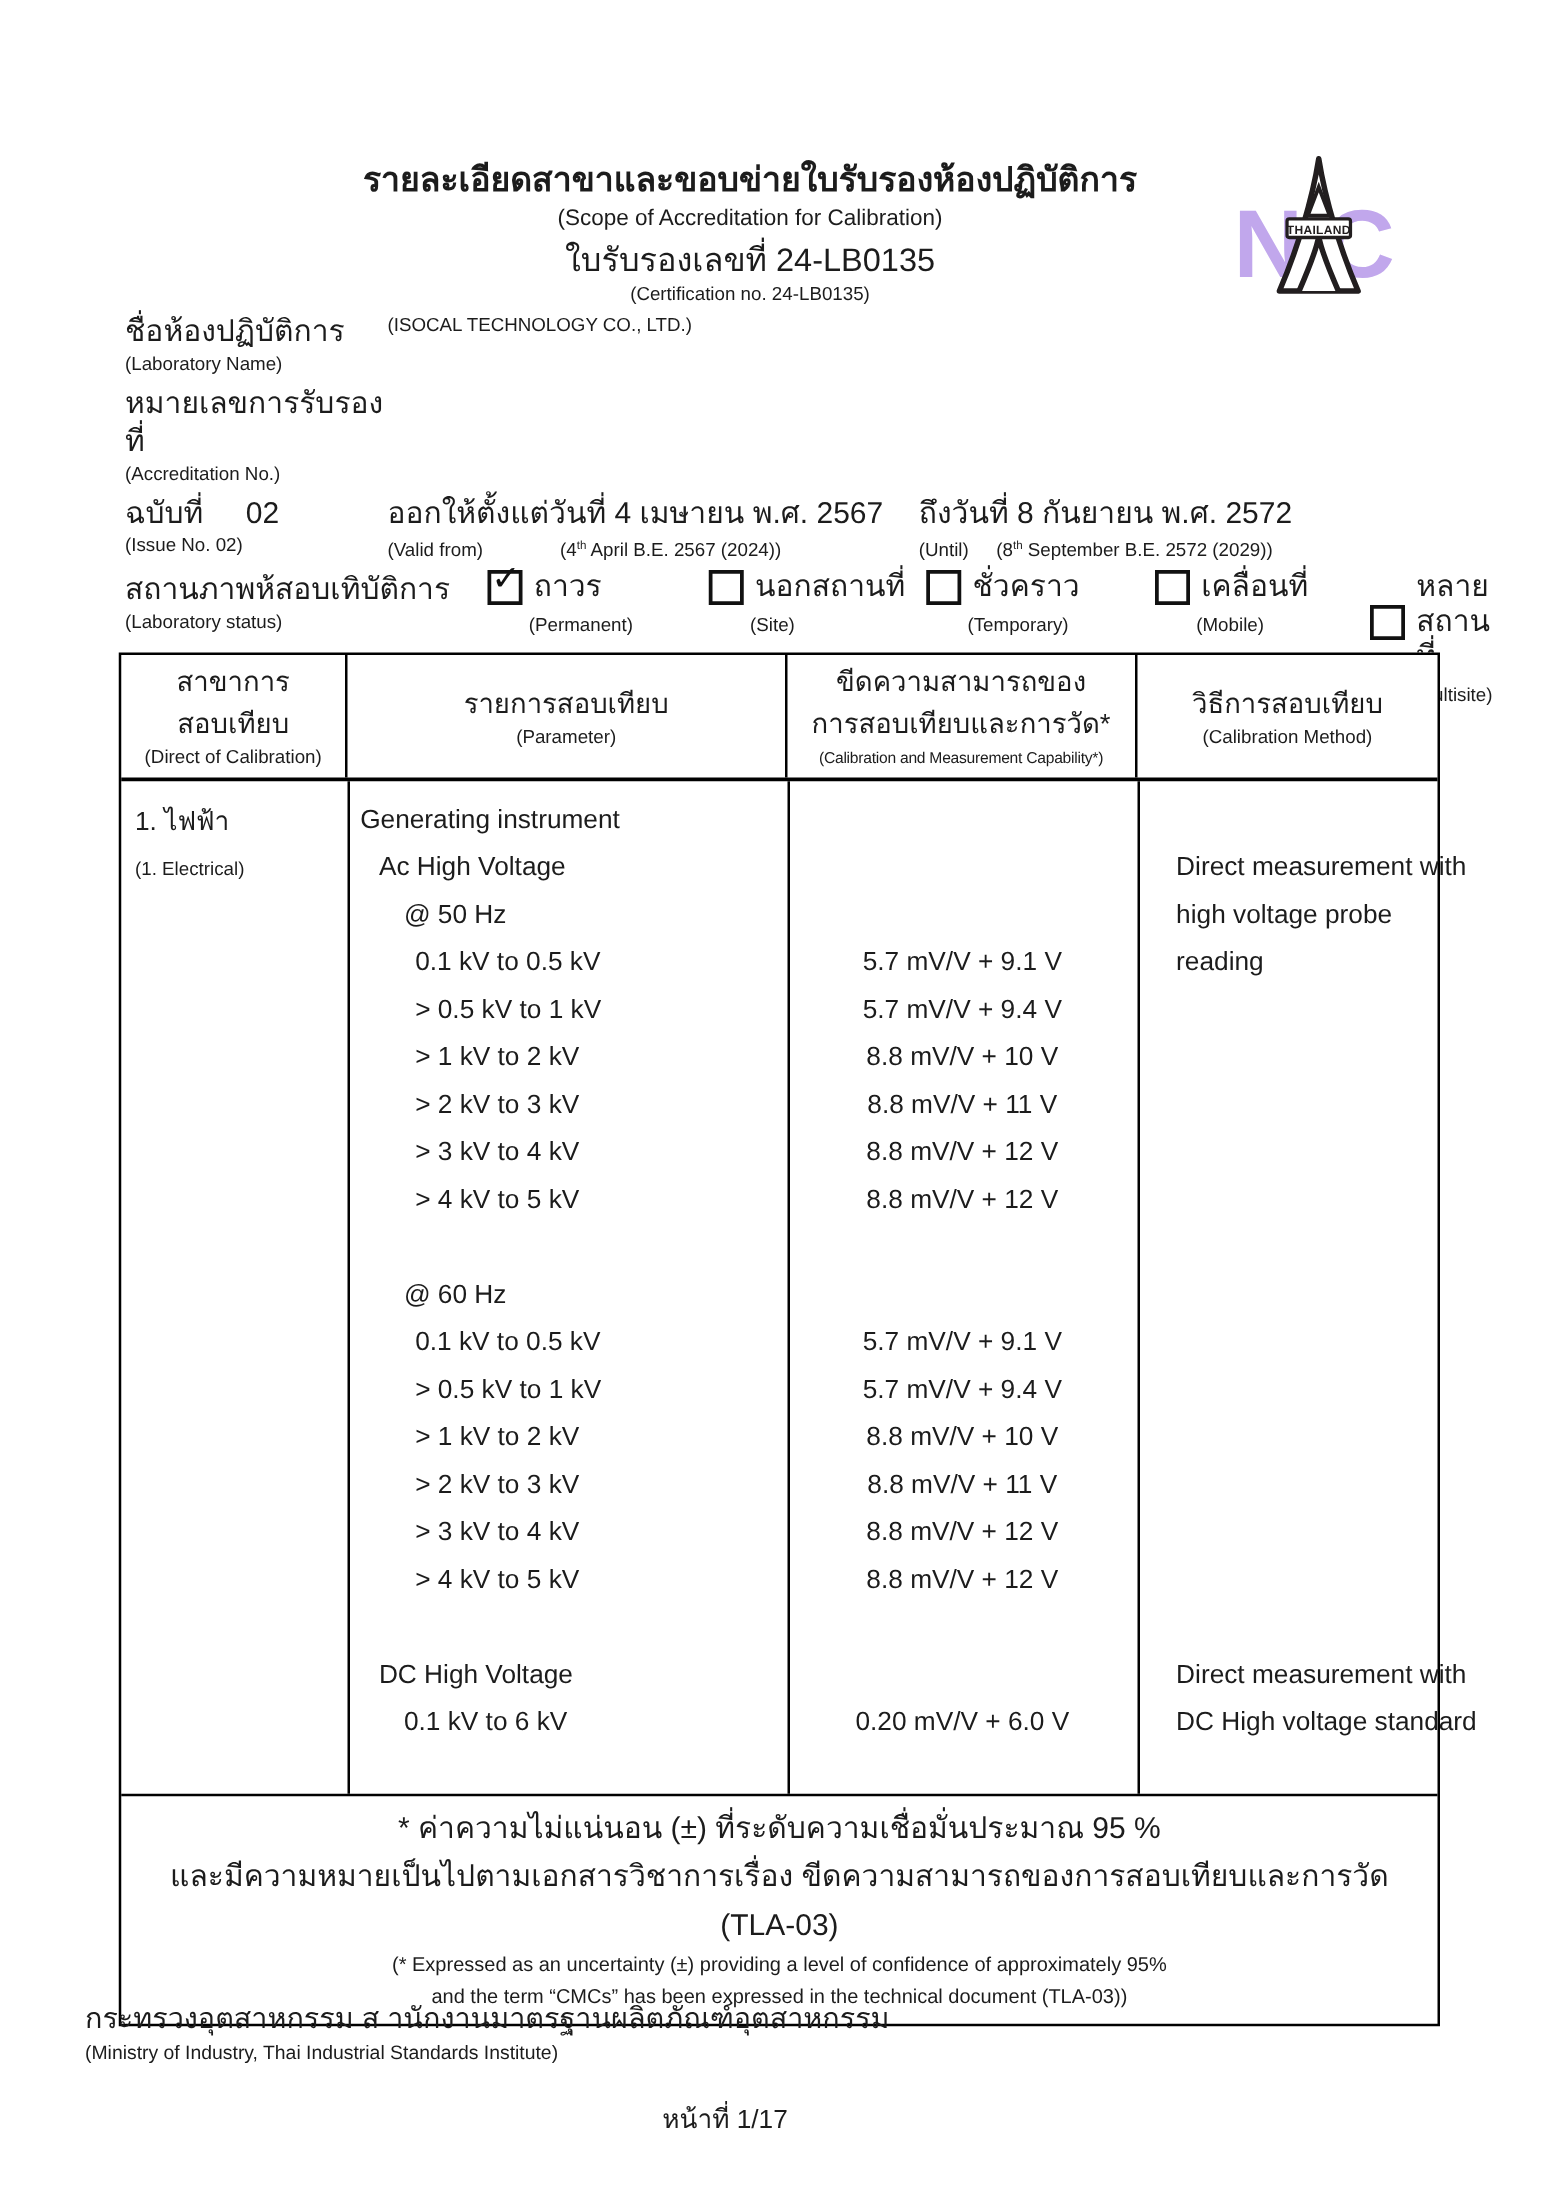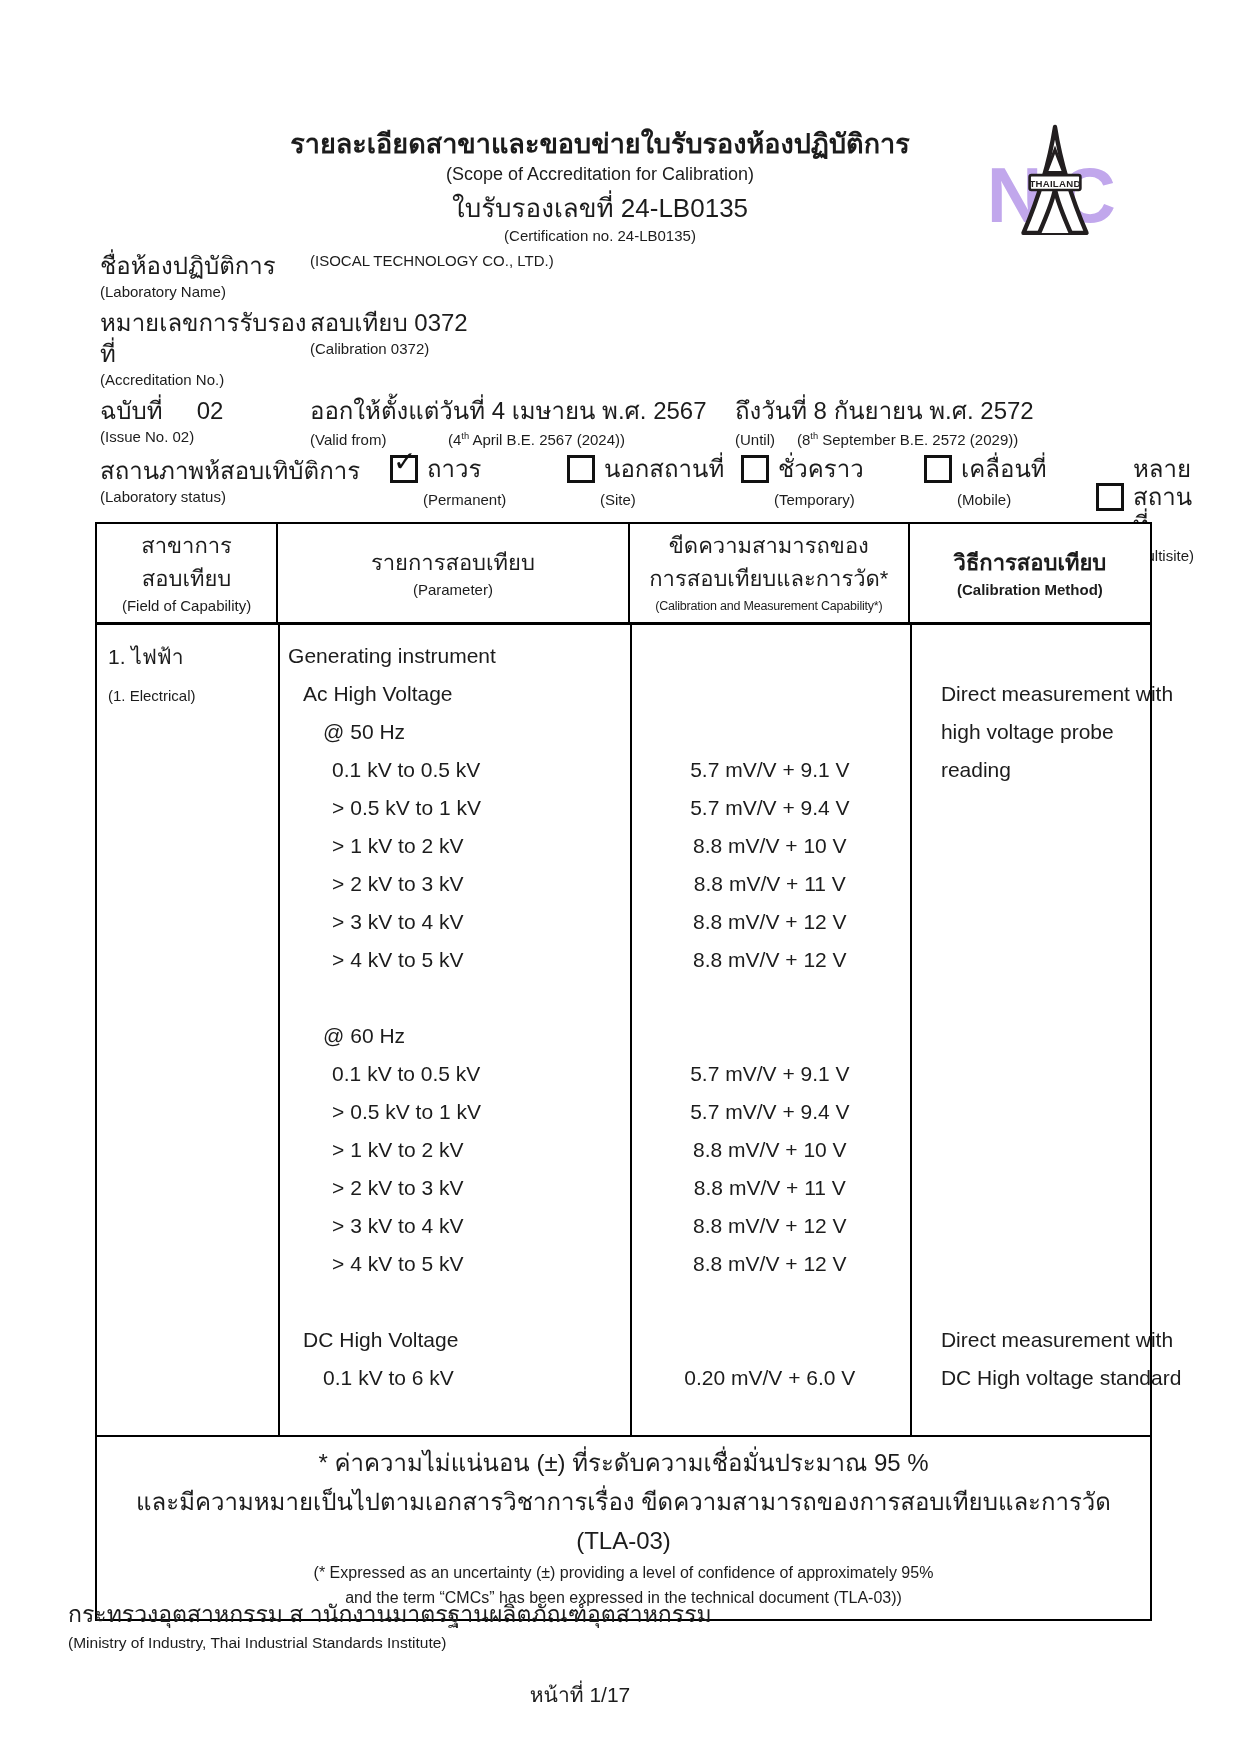--- a/index.html
+++ b/index.html
@@ -44,21 +44,21 @@
   .cbox .mark{position:absolute;left:0px;top:-10px;font-size:28px;font-weight:bold;color:#111;
     font-family:"DejaVu Sans",sans-serif;line-height:28px;}
   .status-opt .th{font-size:24px;line-height:28px;}
   .status-opt .en{font-size:15px;line-height:21px;margin-left:33px;margin-top:6px;}
 
   
   .scope-table{position:absolute;top:522px;left:95px;width:1053px;border:2.5px solid #000;background:#fff;}
   .thead{display:grid;grid-template-columns:17.2% 33.4% 26.6% 22.8%;border-bottom:3px solid #000;}
   .hcell{border-right:2px solid #000;display:flex;flex-direction:column;justify-content:center;
     align-items:center;text-align:center;min-height:98px;padding:4px 2px;box-sizing:border-box;}
-  .hcell:last-child{border-right:none;font-weight:bold;}
+  .hcell:last-child{border-right:none;}
   .hcell .th{font-size:22px;line-height:33px;}
   .hcell .en{font-size:15px;line-height:22px;}
   .hcell.cmc .en{font-size:12.5px;letter-spacing:-0.2px;white-space:nowrap;}
 
   .tbody{position:relative;height:810px;padding-top:12px;box-sizing:border-box;}
   .vline{position:absolute;top:0;bottom:0;width:2px;background:#000;}
   .vline.v1{left:17.2%;} .vline.v2{left:50.6%;} .vline.v3{left:77.2%;}
   .trow{display:grid;grid-template-columns:17.2% 33.4% 26.6% 22.8%;height:38px;align-items:center;}
   .cell{font-size:21px;white-space:nowrap;overflow:visible;}
   .cell.field{padding-left:11px;}
@@ -111,24 +111,20 @@
       <div class="val">
         <span class="en">(ISOCAL TECHNOLOGY CO., LTD.)</span>
       </div>
     </div>
 
     <div class="info-row">
       <div class="lbl">
         <span class="th">หมายเลขการรับรองที่</span>
         <span class="en">(Accreditation No.)</span>
       </div>
-      <div class="val">
-        <span class="th">สอบเทียบ 0372</span>
-        <span class="en">(Calibration  0372)</span>
-      </div>
     </div>
 
     <div class="issue-row">
       <div class="issue-col1">
         <span class="th"><span>ฉบับที่</span><span class="issue-num">02</span></span>
         <span class="en">(Issue No. 02)</span>
       </div>
       <div class="issue-col2">
         <span class="th">ออกให้ตั้งแต่วันที่ 4 เมษายน พ.ศ. 2567</span>
         <span class="en"><span class="en-split1">(Valid from)</span><span>(4</span><sup>th</sup><span> April B.E. 2567 (2024))</span></span>
@@ -183,21 +179,21 @@
           <span class="en">(Multisite)</span>
         </div>
       </div>
   </div>
 
   <div class="scope-table">
     <div class="thead">
       <div class="hcell">
         <span class="th">สาขาการ</span>
         <span class="th">สอบเทียบ</span>
-        <span class="en">(Field of Capability)</span>
+        <span class="en">(Direct of Calibration)</span>
       </div>
       <div class="hcell">
         <span class="th">รายการสอบเทียบ</span>
         <span class="en">(Parameter)</span>
       </div>
       <div class="hcell cmc">
         <span class="th">ขีดความสามารถของ</span>
         <span class="th">การสอบเทียบและการวัด*</span>
         <span class="en">(Calibration and Measurement Capability*)</span>
       </div>

